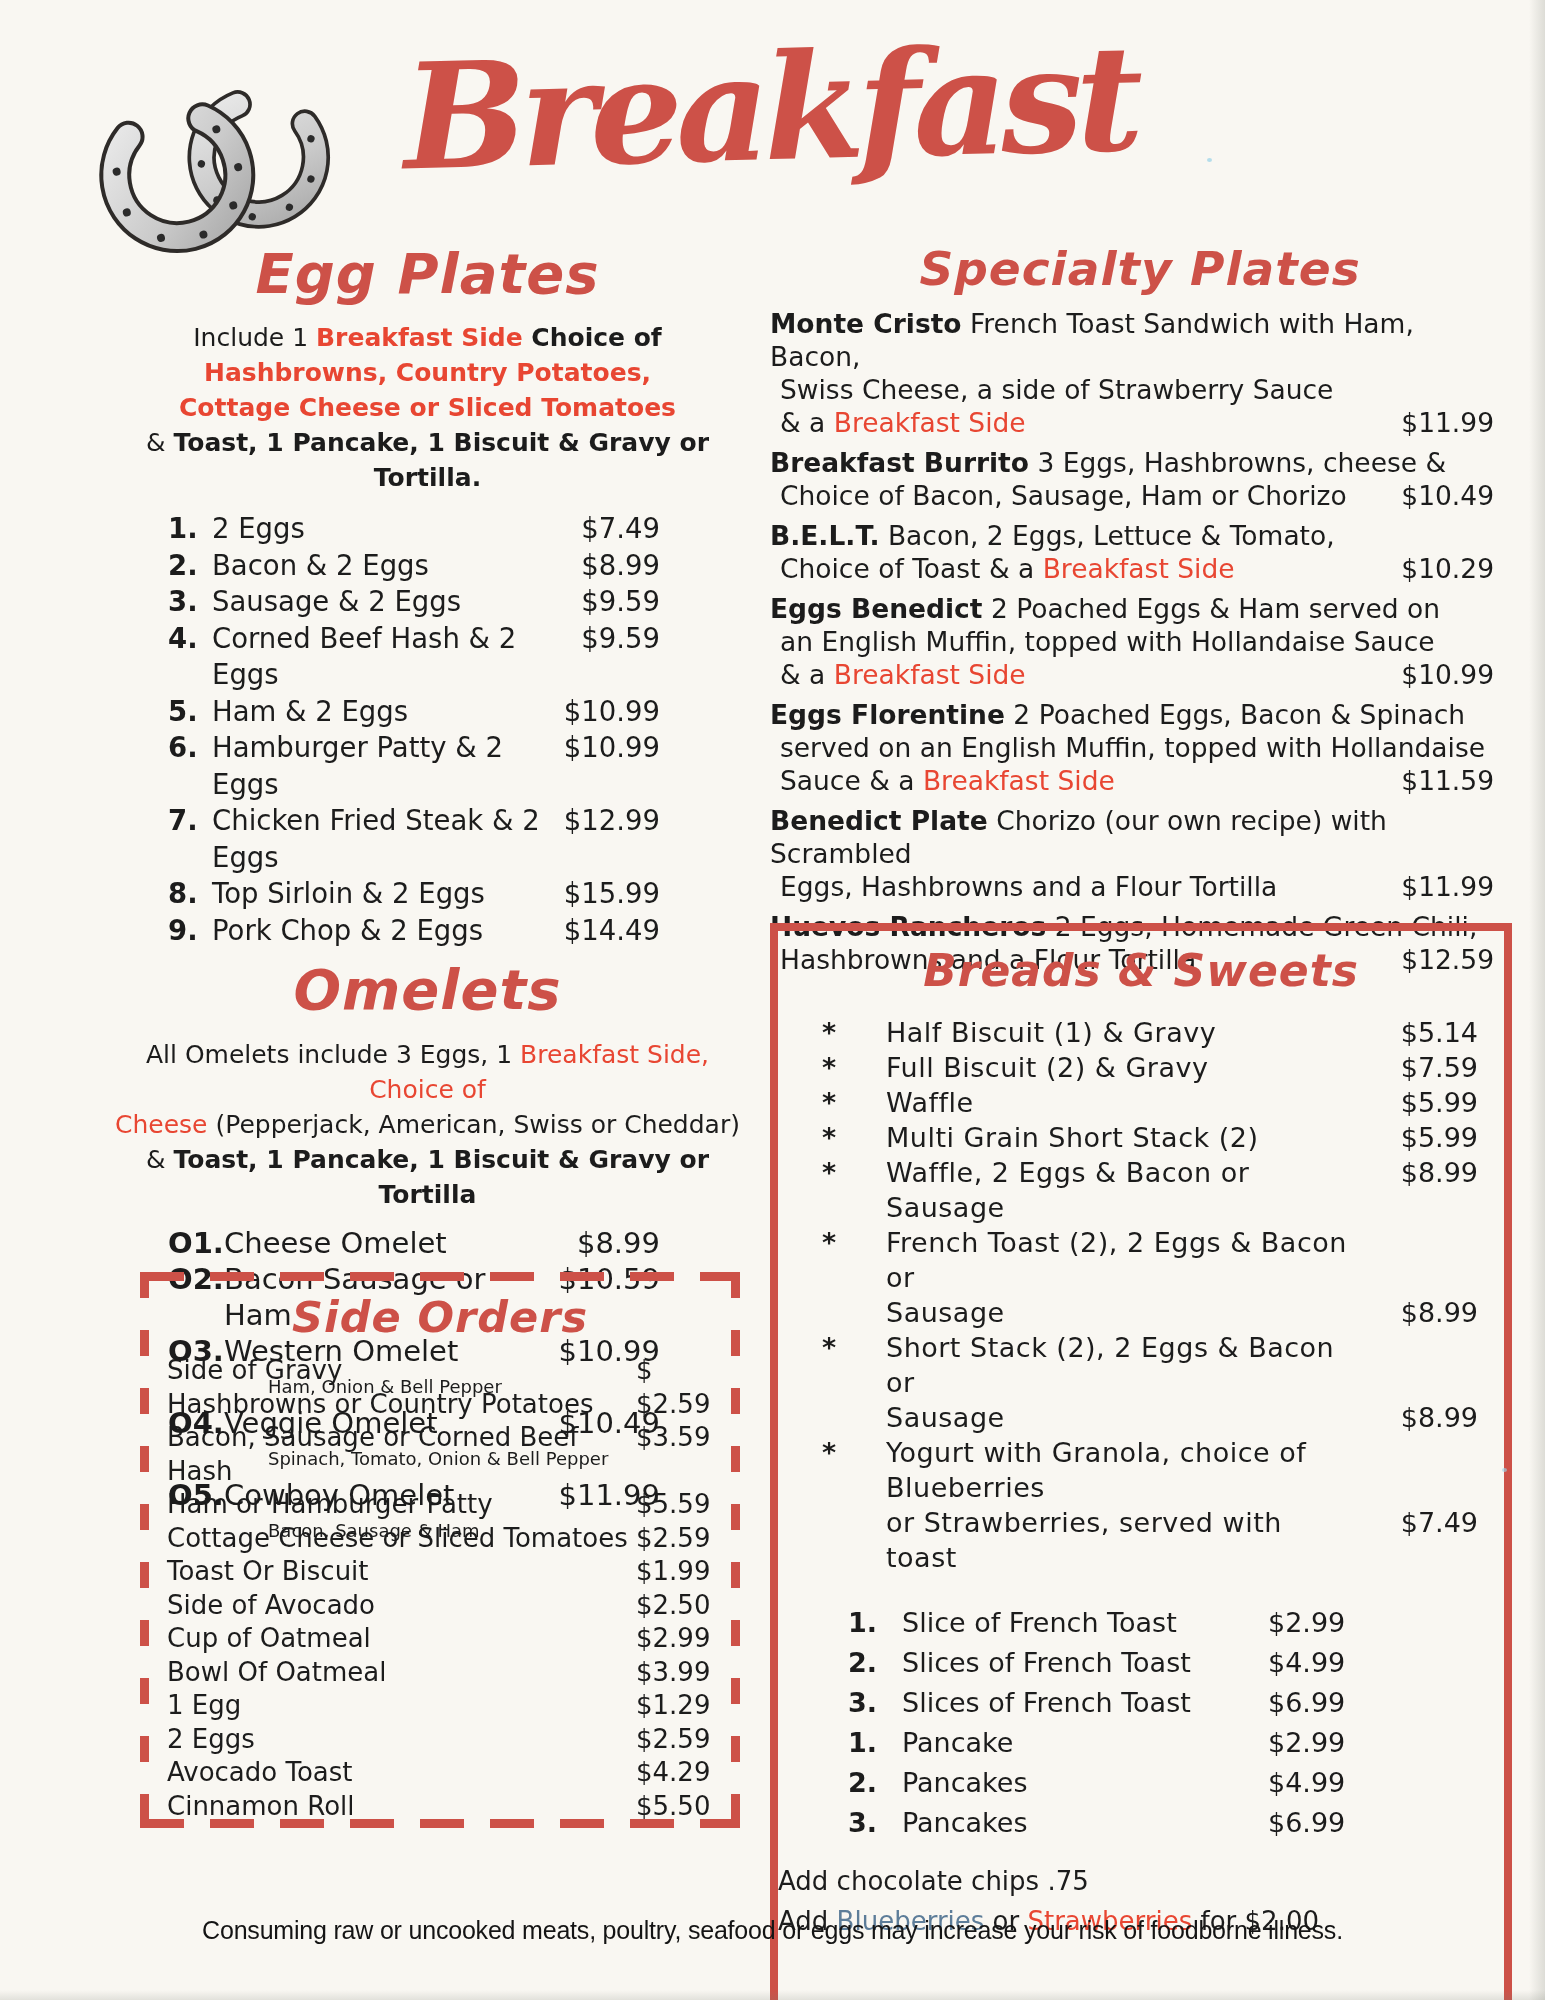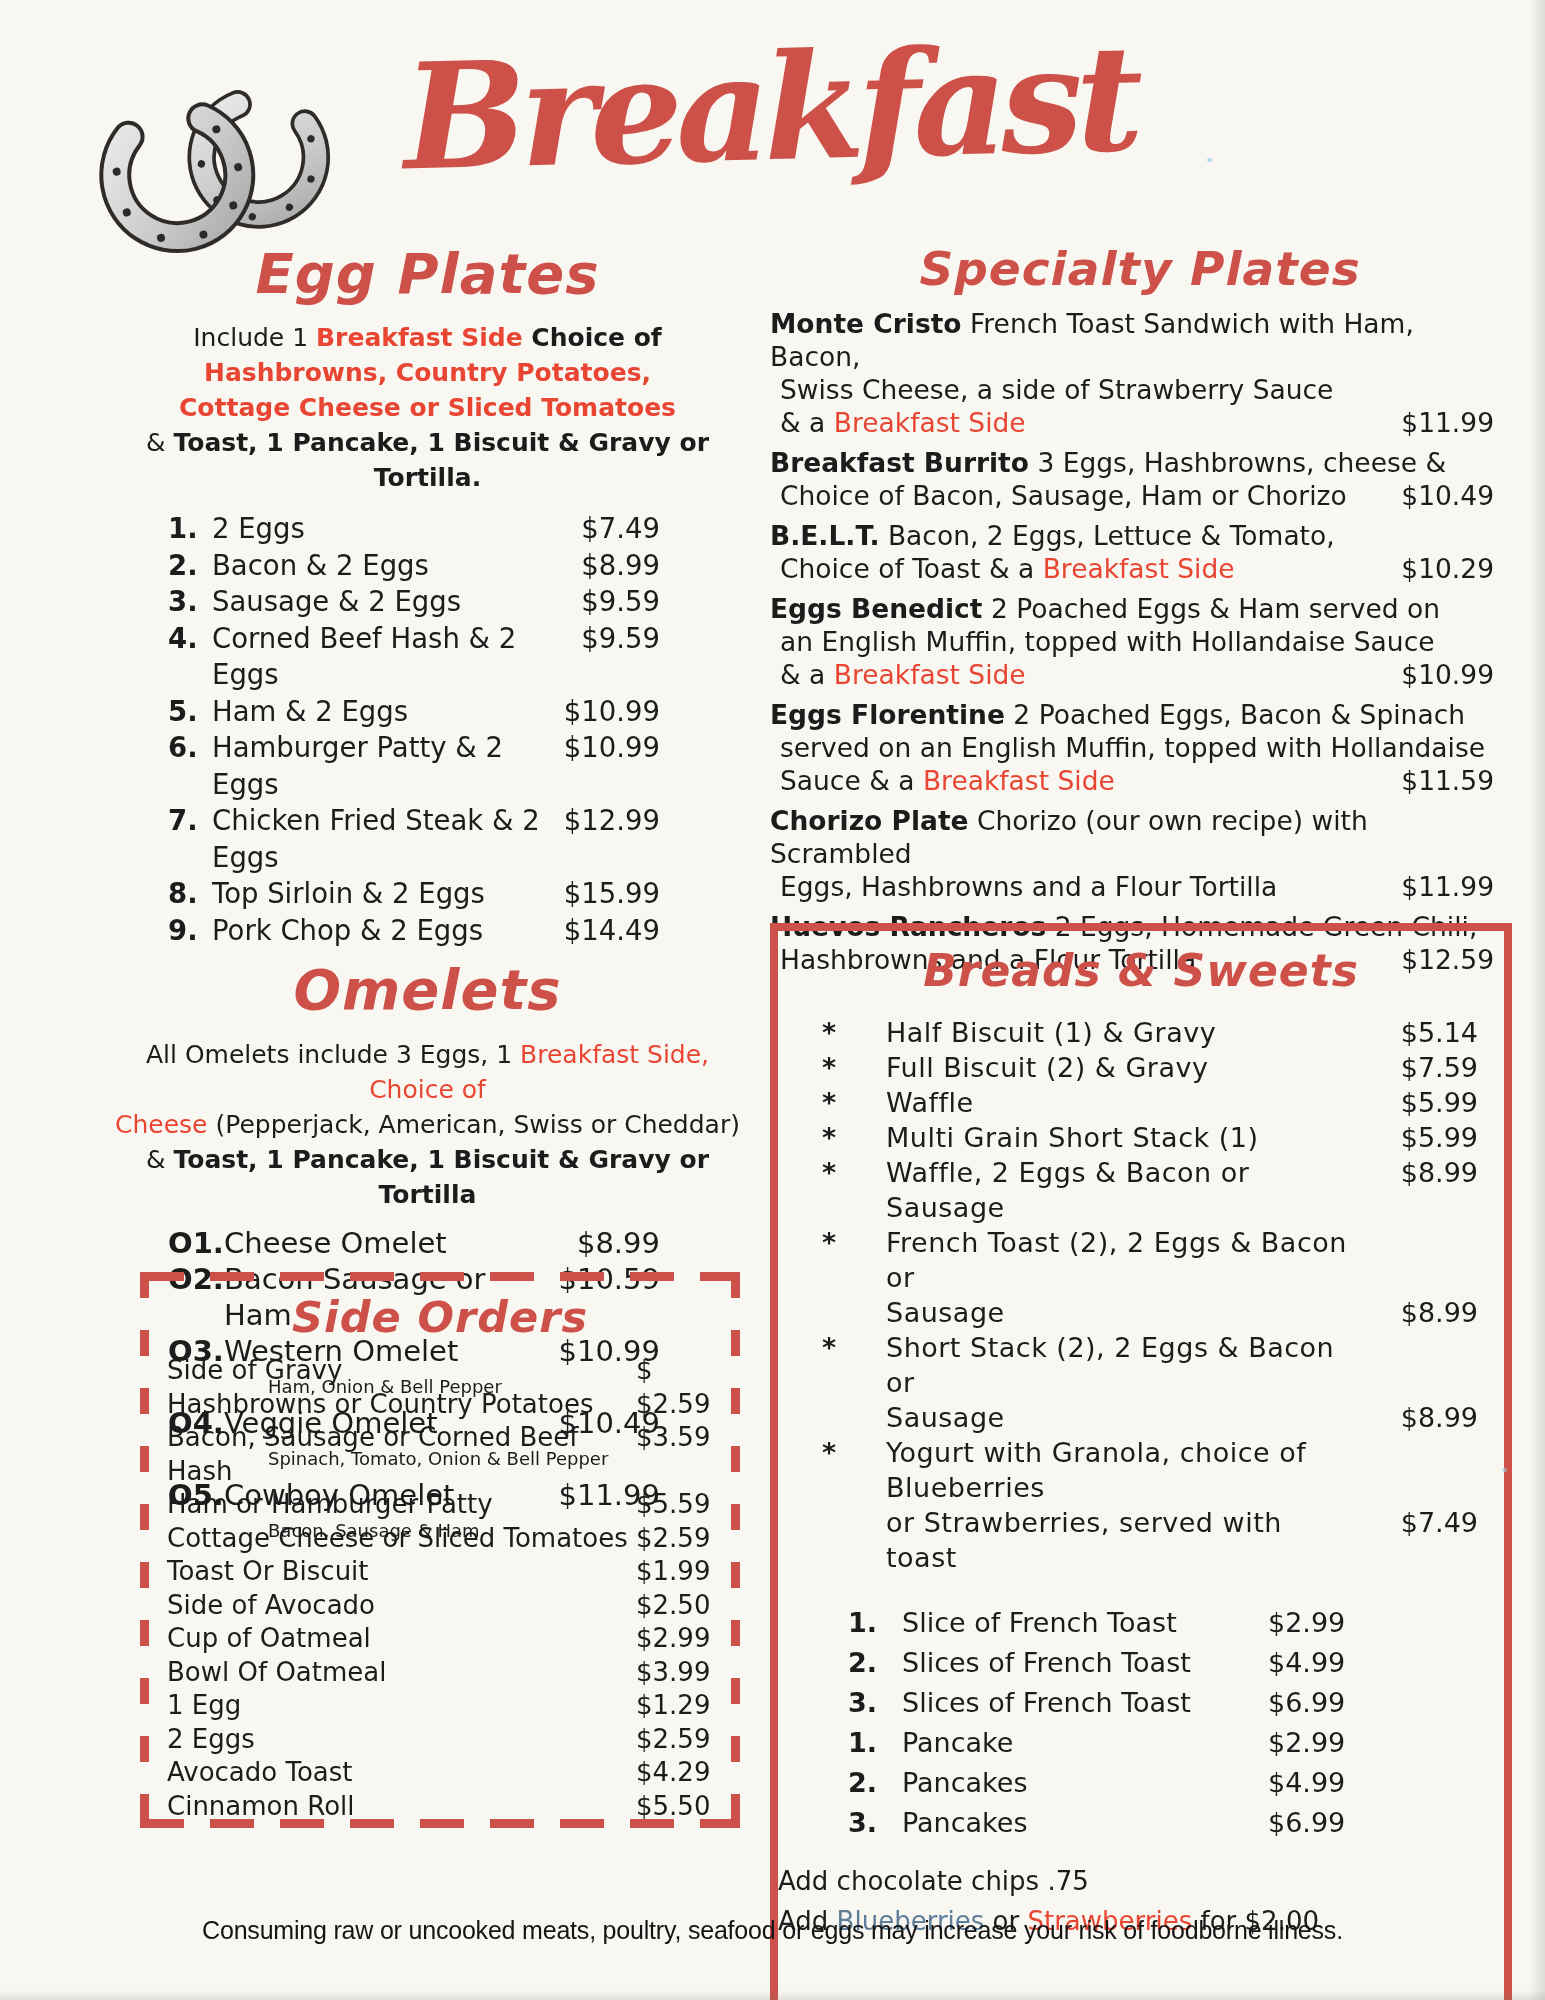--- a/index.html
+++ b/index.html
@@ -328,21 +328,21 @@
         </div>
         <div class="spitem">
           <div class="spline"><span class="seg bb">Eggs Florentine</span><span class="seg"> 2 Poached Eggs, Bacon &amp; Spinach</span></div>
           <div class="spline"><span class="seg">served on an English Muffin, topped with Hollandaise</span></div>
           <div class="spline flexed">
             <span class="spleft"><span class="seg">Sauce &amp; a </span><span class="seg c-r">Breakfast Side</span></span>
             <span class="spprice">$11.59</span>
           </div>
         </div>
         <div class="spitem">
-          <div class="spline"><span class="seg bb">Chorizo Plate</span><span class="seg"> Chorizo (our own recipe) with Scrambled</span></div>
+          <div class="spline"><span class="seg bb">Benedict Plate</span><span class="seg"> Chorizo (our own recipe) with Scrambled</span></div>
           <div class="spline flexed">
             <span class="spleft"><span class="seg">Eggs, Hashbrowns and a Flour Tortilla</span></span>
             <span class="spprice">$11.99</span>
           </div>
         </div>
         <div class="spitem">
           <div class="spline"><span class="seg bb">Huevos Rancheros</span><span class="seg"> 2 Eggs, Homemade Green Chili,</span></div>
           <div class="spline flexed">
             <span class="spleft"><span class="seg">Hashbrowns and a Flour Tortilla</span></span>
             <span class="spprice">$12.59</span>
@@ -364,21 +364,21 @@
           <span class="bname">Full Biscuit (2) &amp; Gravy</span>
           <span class="bprice">$7.59</span>
         </div>
         <div class="brow">
           <span class="bstar">*</span>
           <span class="bname">Waffle</span>
           <span class="bprice">$5.99</span>
         </div>
         <div class="brow">
           <span class="bstar">*</span>
-          <span class="bname">Multi Grain Short Stack (1)</span>
+          <span class="bname">Multi Grain Short Stack (2)</span>
           <span class="bprice">$5.99</span>
         </div>
         <div class="brow">
           <span class="bstar">*</span>
           <span class="bname">Waffle, 2 Eggs &amp; Bacon or Sausage</span>
           <span class="bprice">$8.99</span>
         </div>
         <div class="brow">
           <span class="bstar">*</span>
           <span class="bname">French Toast (2), 2 Eggs &amp; Bacon or</span>

